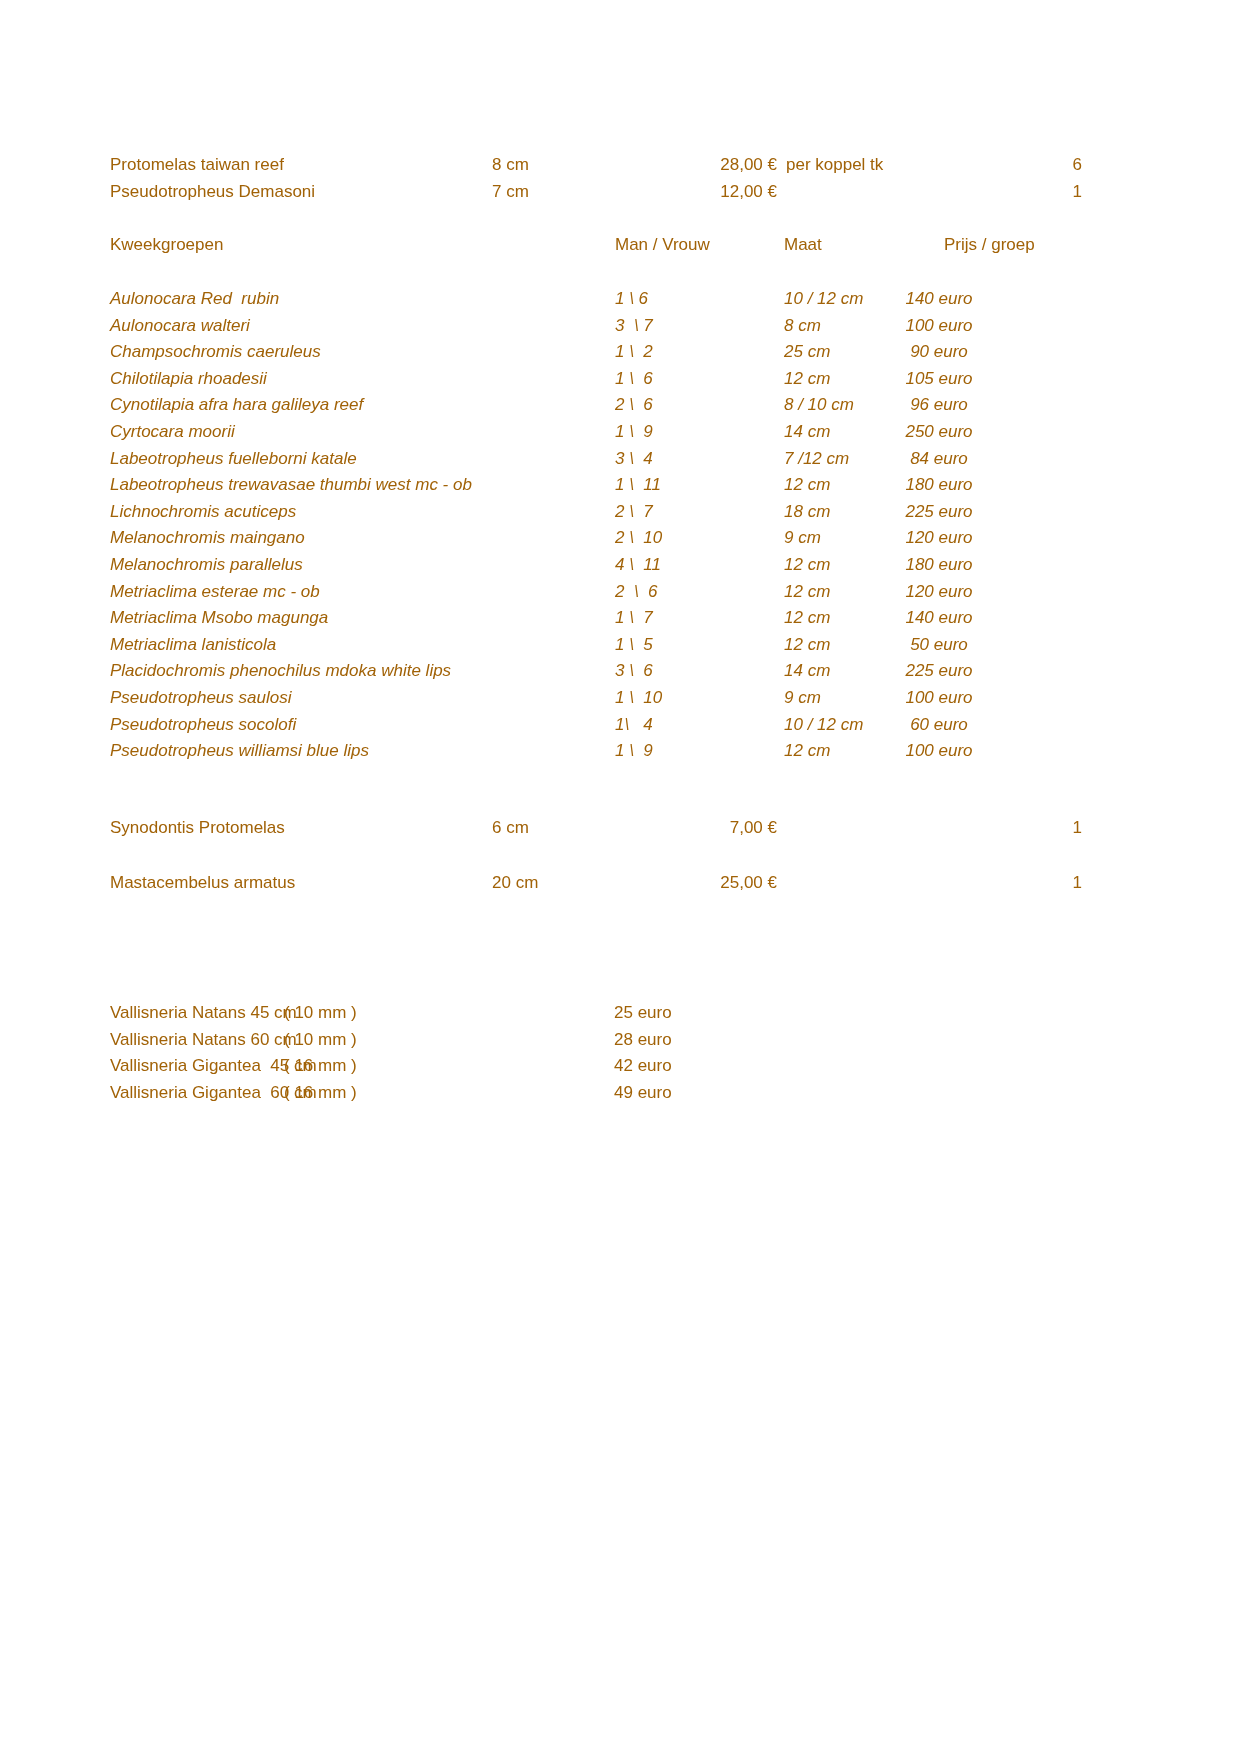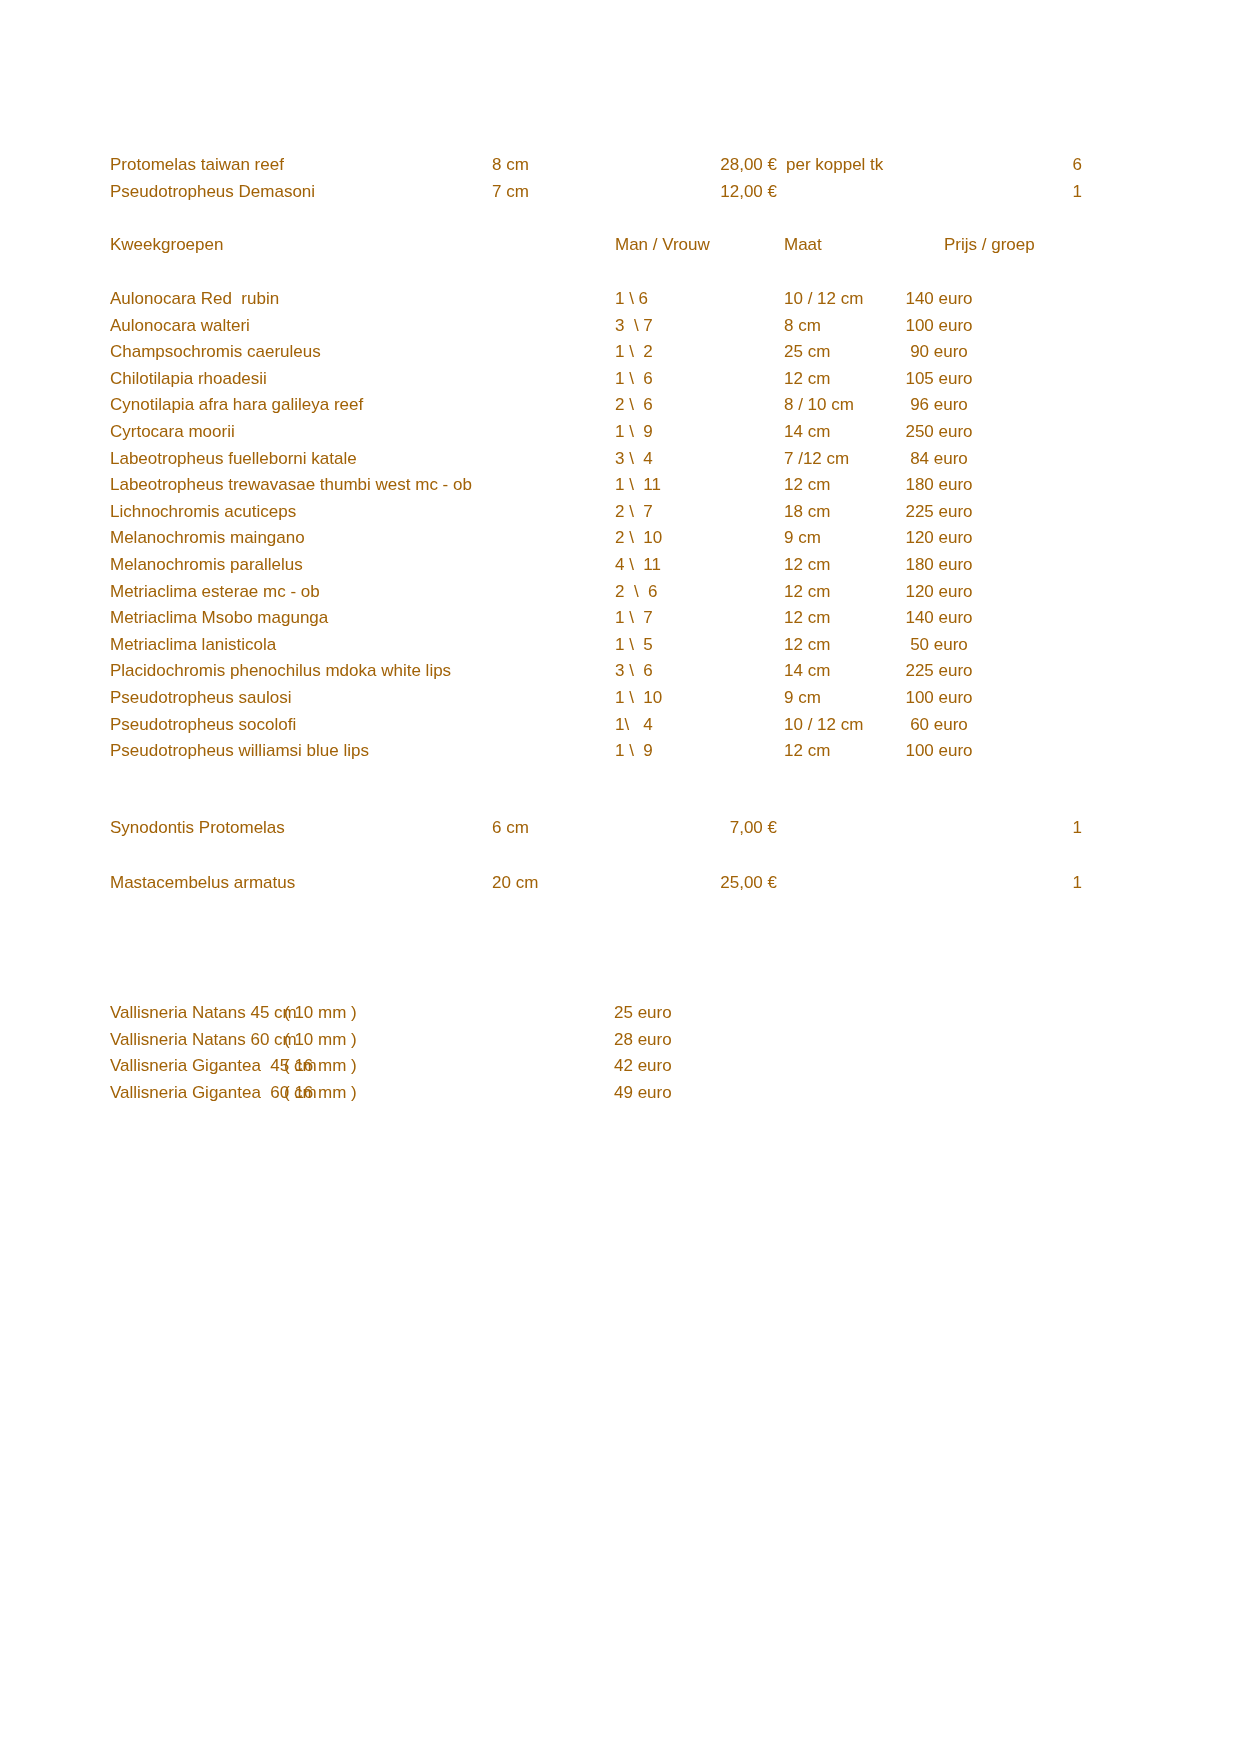--- a/index.html
+++ b/index.html
@@ -30,21 +30,21 @@
   .c-maat    { left: 784px; text-align: right; }
   .c-prijs   { left: 870px; width: 138px; text-align: center; }
   .c-prijs-h { left: 944px; }
 
   
   .c-plant-dim   { left: 284px; }
   .c-plant-price { left: 614px; }
 
   .top-section    { top: 152px; }
   .kweek-header   { top: 232px; }
-  .kweek-rows     { top: 286px; }
+  .kweek-rows     { top: 286px; font-style: italic; }
   .syno-row       { top: 815px; }
   .masta-row      { top: 870px; }
   .planten-title  { top: 947px; }
   .plant-rows     { top: 1000px; }
 </style>
 </head>
 <body>
 
 <div class="page">
 

